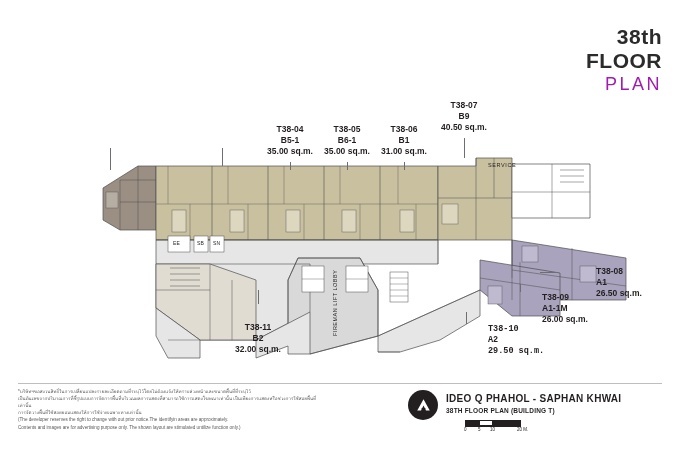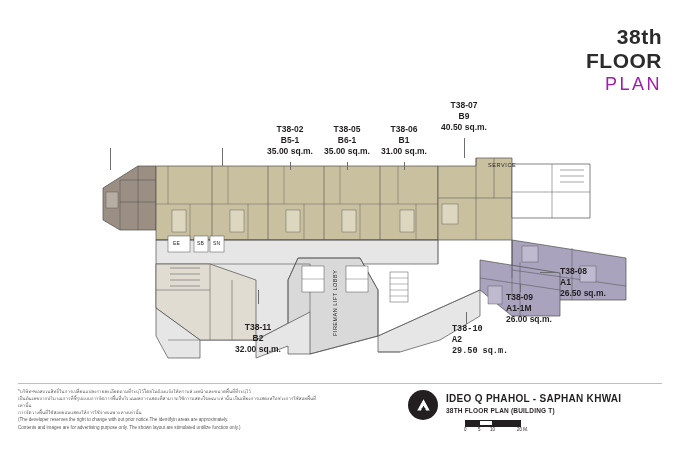--- a/index.html
+++ b/index.html
@@ -67,21 +67,21 @@
   }
   .unit-label .type {
     font-weight: bold;
     display: block;
   }
   .unit-label .area {
     font-weight: bold;
     display: block;
   }
   .unit-label.center { text-align: center; }
-  .unit-label.left { text-align: left; }
+  .unit-label.left { text-align: left; margin-left: 36px; }
 
   
   .leader {
     position: absolute;
     background: #6d6e71;
   }
   .leader.v { width: 1px; }
   .leader.h { height: 1px; }
 
   
@@ -318,21 +318,21 @@
     <div class="plan-text" style="left:113px; top:100px;">EE</div>
     <div class="plan-text" style="left:137px; top:100px;">SB</div>
     <div class="plan-text" style="left:153px; top:100px;">SN</div>
   </div>
 
   <div class="leader v" style="left:110px; top:148px; height:22px;"></div>
 
   <div class="leader v" style="left:222px; top:148px; height:18px;"></div>
 
   <div class="unit-label center" style="left:290px; top:124px; transform:translateX(-50%);">
-    <span class="code">T38-02</span>
+    <span class="code">T38-04</span>
     <span class="type">B5-1</span>
     <span class="area">35.00 sq.m.</span>
   </div>
   <div class="leader v" style="left:290px; top:162px; height:8px;"></div>
 
   <div class="unit-label center" style="left:347px; top:124px; transform:translateX(-50%);">
     <span class="code">T38-05</span>
     <span class="type">B6-1</span>
     <span class="area">35.00 sq.m.</span>
   </div>

